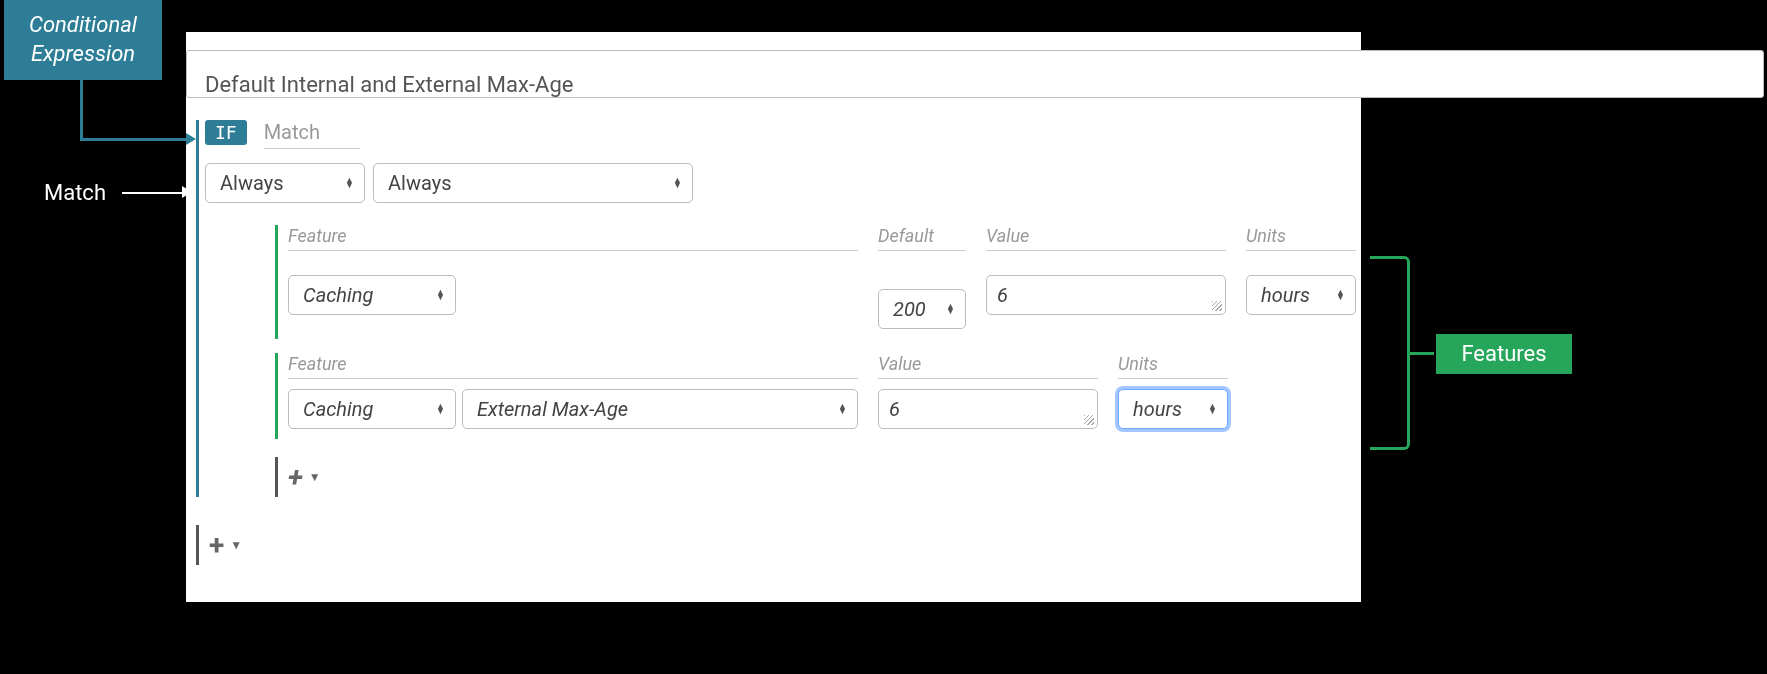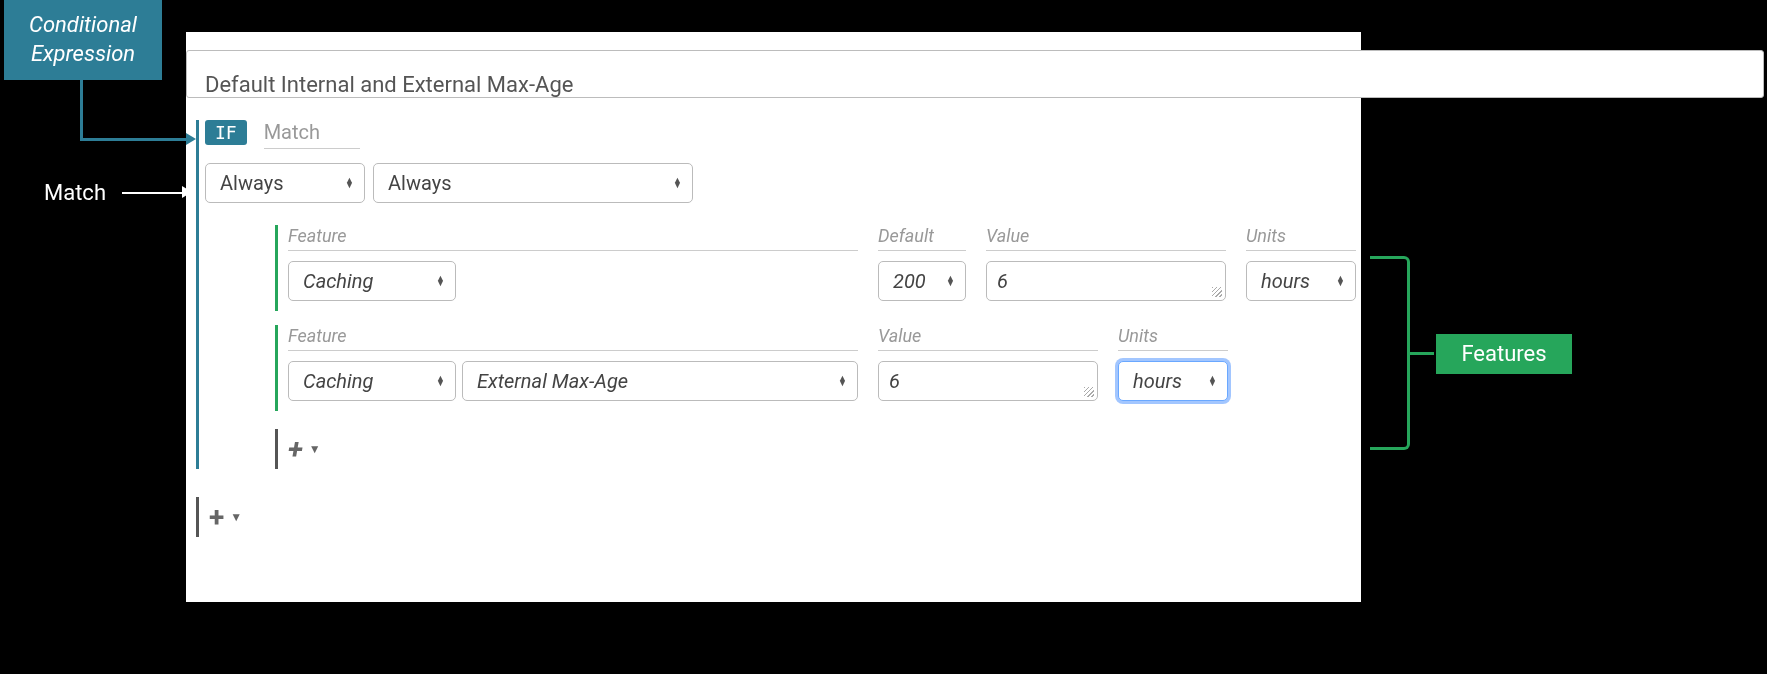--- a/index.html
+++ b/index.html
@@ -248,21 +248,21 @@
               <div class="col-label">Units</div>
             </div>
         </div>
         <div class="row" style="gap:20px;">
           <div style="width:570px; display:flex; gap:6px;">
             <div class="select" style="width:168px;">
               <span>Caching</span>
                 <span class="caret"></span>
             </div>
           </div>
-          <div class="select" style="width:88px;">
+          <div class="select" style="width:88px;margin-top:28px;">
             <span>200</span>
               <span class="caret"></span>
           </div>
           <div class="textbox" style="width:240px; display:flex; align-items:center;">
             <span>6</span>
             <div class="resize-grip"></div>
           </div>
           <div class="select" style="width:110px;">
             <span>hours</span>
               <span class="caret"></span>

